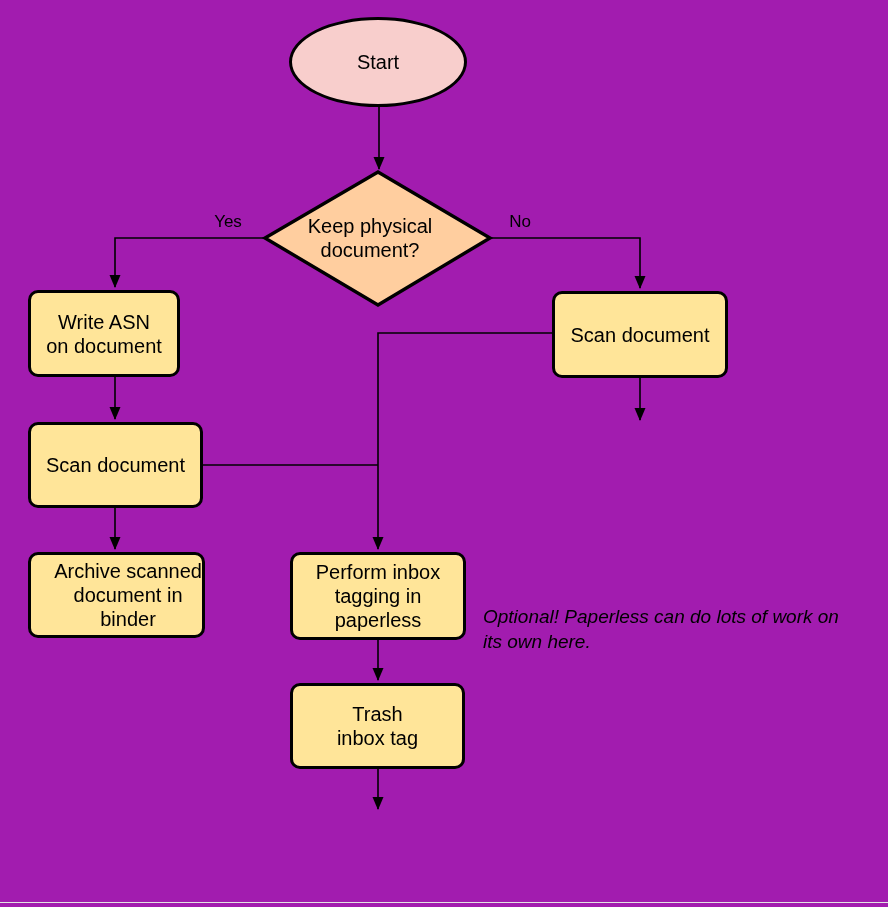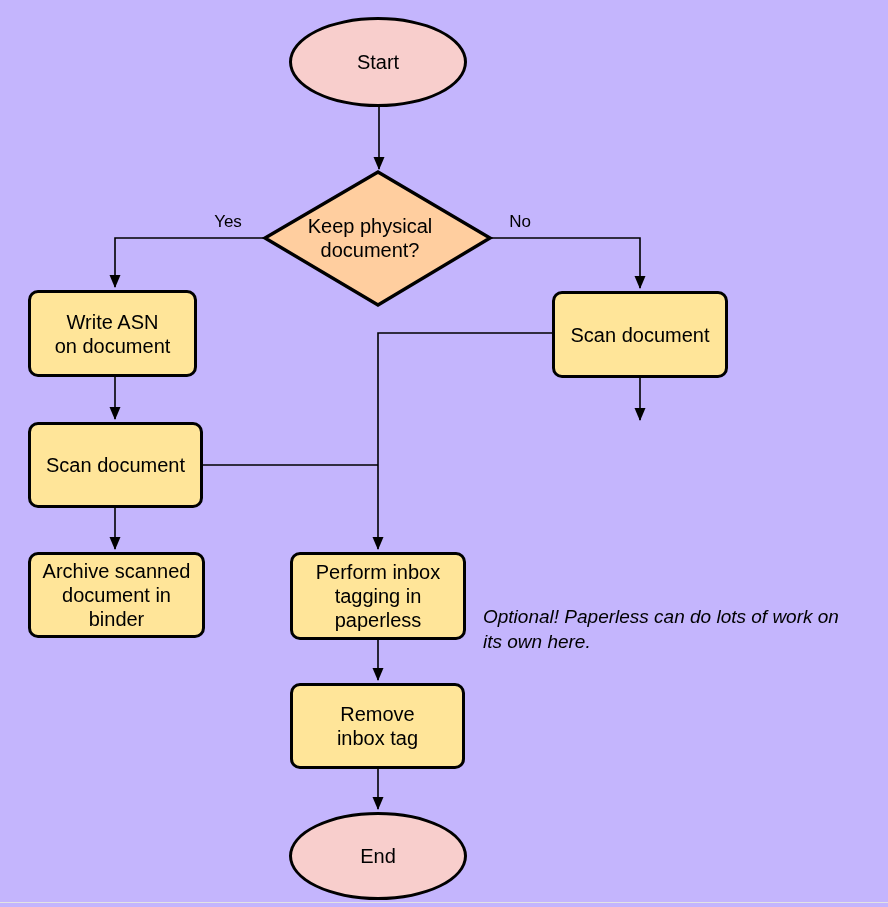--- a/index.html
+++ b/index.html
@@ -1,19 +1,19 @@
 <!DOCTYPE html>
 <html><head>
 <meta charset="utf-8">
 <style>
   html,body{margin:0;padding:0;background:#ffffff;}
   #canvas{
     position:relative;
     width:888px;height:907px;
-    background:#c4b5fd;
+    background:#a21caf;
     font-family:"Liberation Sans", sans-serif;
     color:#000;
     overflow:hidden;
   }
   #edge-layer{position:absolute;left:0;top:0;width:888px;height:907px;}
   .node{
     position:absolute;
     display:flex;align-items:center;justify-content:center;
     text-align:center;
     white-space:pre-line;
@@ -26,23 +26,23 @@
     border-radius:10px;
   }
   .terminal{
     background:#F8CECC;
     border:3px solid #000;
     border-radius:50%;
   }
   
   #node-start   {left:289px;top:17px; width:178px;height:90px;}
   #node-end     {left:289px;top:812px;width:178px;height:88px;}
-  #node-write-asn {left:28px; top:290px;width:169px;height:87px;}
+  #node-write-asn {left:28px; top:290px;width:152px;height:87px;}
   #node-scan-left {left:28px; top:422px;width:175px;height:86px;}
-  #node-archive   {left:28px; top:552px;width:177px;height:86px;}
+  #node-archive   {left:28px; top:552px;width:177px;height:86px;justify-content:flex-end;}
   #node-scan-right{left:552px;top:291px;width:176px;height:87px;}
   #node-trash     {left:552px;top:423px;width:176px;height:85px;}
   #node-perform   {left:290px;top:552px;width:176px;height:88px;}
   #node-remove    {left:290px;top:683px;width:175px;height:86px;}
   #decision-label {left:260px;top:213px;width:220px;height:50px;}
   .edge-label{
     position:absolute;
     font-size:17px;line-height:20px;
     text-align:center;
   }
@@ -86,23 +86,20 @@
       <path d="M378 640 L378 680" marker-end="url(#arrow)"></path>
       <path d="M378 769 L378 809" marker-end="url(#arrow)"></path>
     </g>
 
     <polygon points="378,172 490,238 378,305 265,238" stroke="#000" stroke-width="3.4" stroke-linejoin="miter" fill="#FFCE9F"></polygon>
   </svg>
 
   <div class="node terminal" id="node-start">
     <span>Start</span>
   </div>
-  <div class="node terminal" id="node-end">
-    <span>End</span>
-  </div>
 
   <div class="node" id="decision-label">
     <span>Keep physical
 document?</span>
   </div>
 
   <div class="node process" id="node-write-asn">
     <span>Write ASN
 on document</span>
   </div>
@@ -116,21 +113,21 @@
   </div>
   <div class="node process" id="node-scan-right">
     <span>Scan document</span>
   </div>
   <div class="node process" id="node-perform">
     <span>Perform inbox
 tagging in
 paperless</span>
   </div>
   <div class="node process" id="node-remove">
-    <span>Remove
+    <span>Trash
 inbox tag</span>
   </div>
 
   <div class="edge-label" id="label-yes">Yes</div>
   <div class="edge-label" id="label-no">No</div>
 
   <div id="note">Optional! Paperless can do lots of work on
 its own here.</div>
 
   <div id="bottom-divider"></div>

